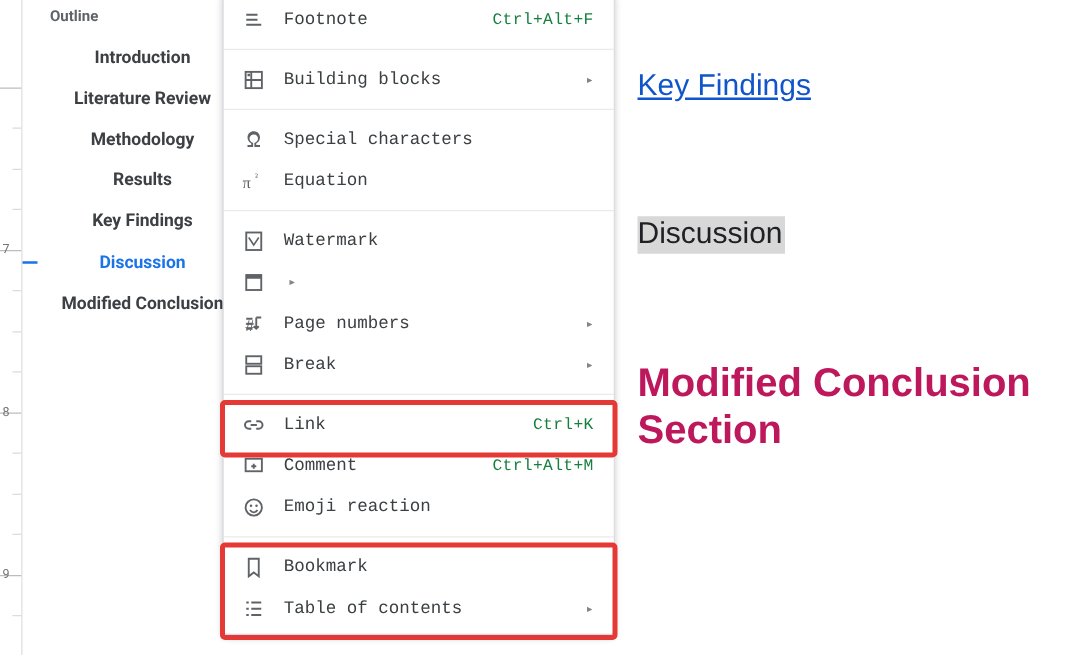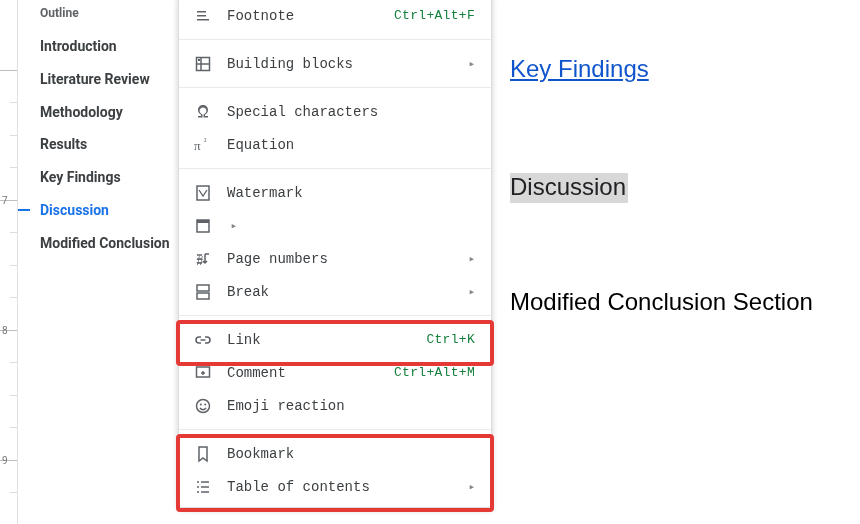--- a/index.html
+++ b/index.html
@@ -31,20 +31,21 @@
       font-size: 14px;
       color: #3c4043;
       font-weight: bold;
     }
     .outline-title { font-size: 12px; color: #5f6368; padding: 0 0 10px 8px; }
     .outline-item {
       padding: 8px 0 8px 8px;
       cursor: pointer;
       position: relative;
       line-height: 1.2;
+      text-align: center;
     }
     .outline-item.active { color: #1a73e8; }
     .outline-item.active::before {
       content: "";
       position: absolute;
       left: -14px; top: 50%;
       width: 12px; height: 2px;
       background: #1a73e8;
       transform: translateY(-50%);
     }
@@ -94,22 +95,23 @@
     .discussion {
       display: inline-block;
       margin-top: 90px;
       font-size: 24px;
       color: #202124;
       background: #d8d8d8;
       padding: 0 2px 2px 0;
     }
     .modconc {
       margin-top: 85px;
-      font-size: 24px;
-      color: #000000;
+      font-size: 32px;
+      color: #be185d;
+      font-weight: bold;
     }
     .hl {
       position: absolute;
       border: 4px solid #e53935;
       border-radius: 4px;
       pointer-events: none;
     }
   </style>
 </head>
 <body>

